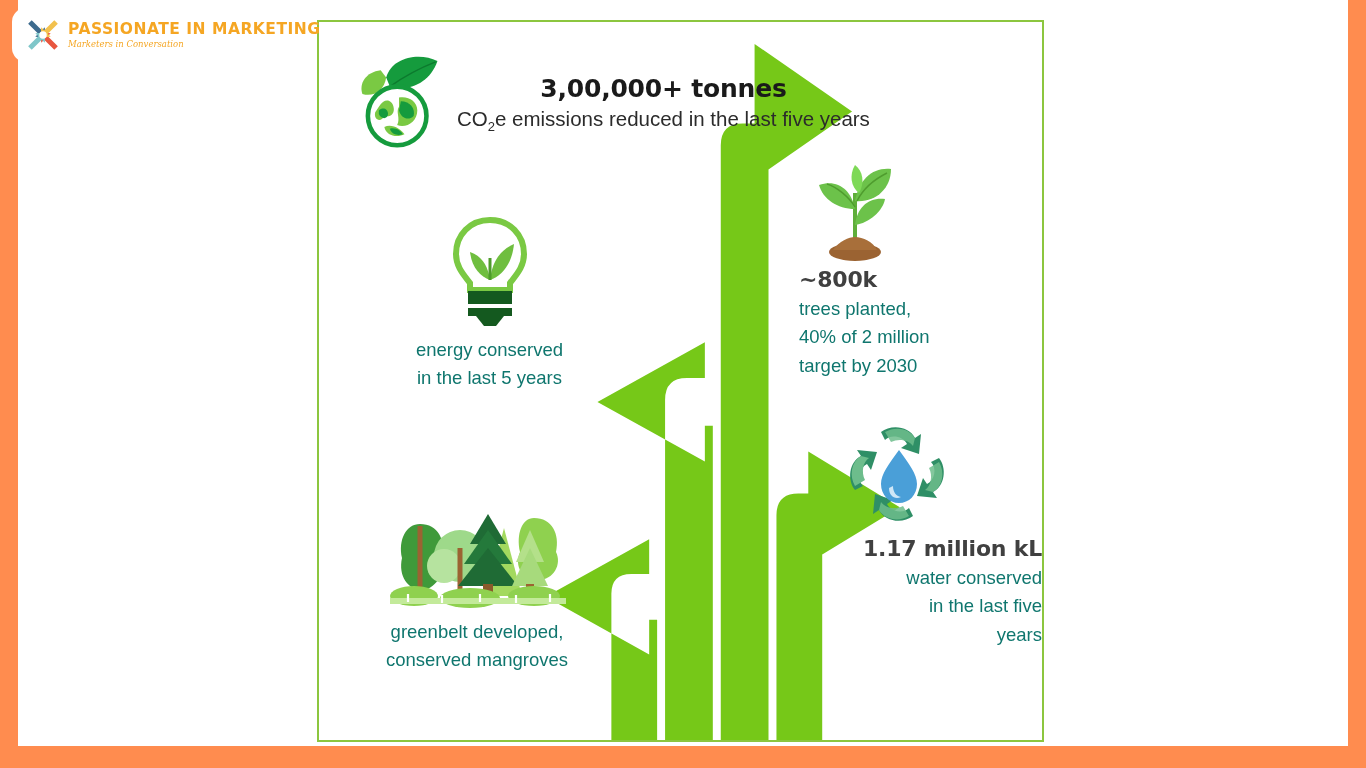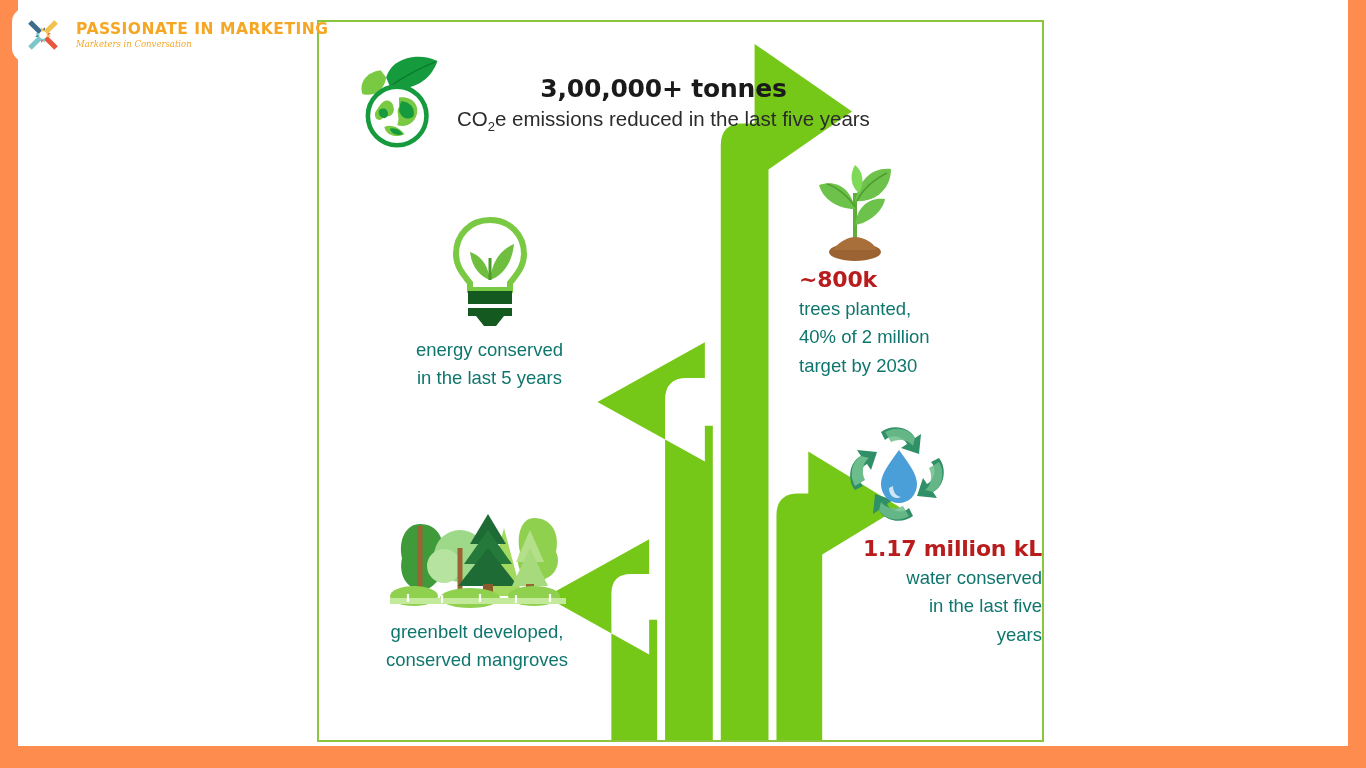--- a/index.html
+++ b/index.html
@@ -28,21 +28,21 @@
     position: absolute;
     left: 12px; top: 8px;
     width: 228px; height: 54px;
     background: #ffffff;
     border-radius: 14px;
     display: flex; align-items: center;
     padding: 0 8px 0 10px;
     z-index: 40;
   }
   .brand-mark { width: 42px; height: 42px; flex: 0 0 42px; }
-  .brand-text { margin-left: 12px; line-height: 1; }
+  .brand-text { margin-left: 4px; line-height: 1; }
   .brand-name {
     font-family: "DejaVu Sans", sans-serif;
     font-weight: 700;
     font-size: 15.5px;
     letter-spacing: 0.5px;
     color: #f5a623;
     white-space: nowrap;
   }
   .brand-tag {
     font-family: "DejaVu Serif", serif;
@@ -92,21 +92,21 @@
   }
   .headline-sub sub { font-size: 13px; }
 
   
   .stat { position: absolute; }
   .stat-icon { display: block; }
   .stat-value {
     font-family: "DejaVu Sans", sans-serif;
     font-weight: 700;
     font-size: 22px;
-    color: #b91c1c;
+    color: #404040;
     letter-spacing: -0.2px;
   }
   .stat-desc {
     font-size: 18.5px;
     color: #0f766e;
     line-height: 1.53;
     margin-top: 3px;
   }
 
   

